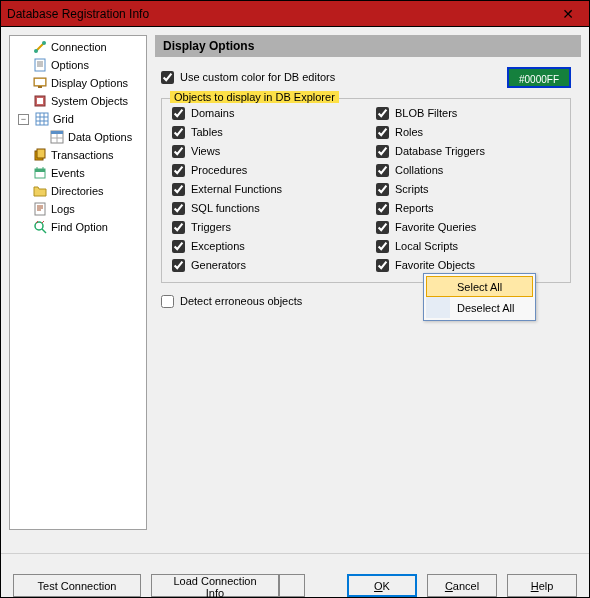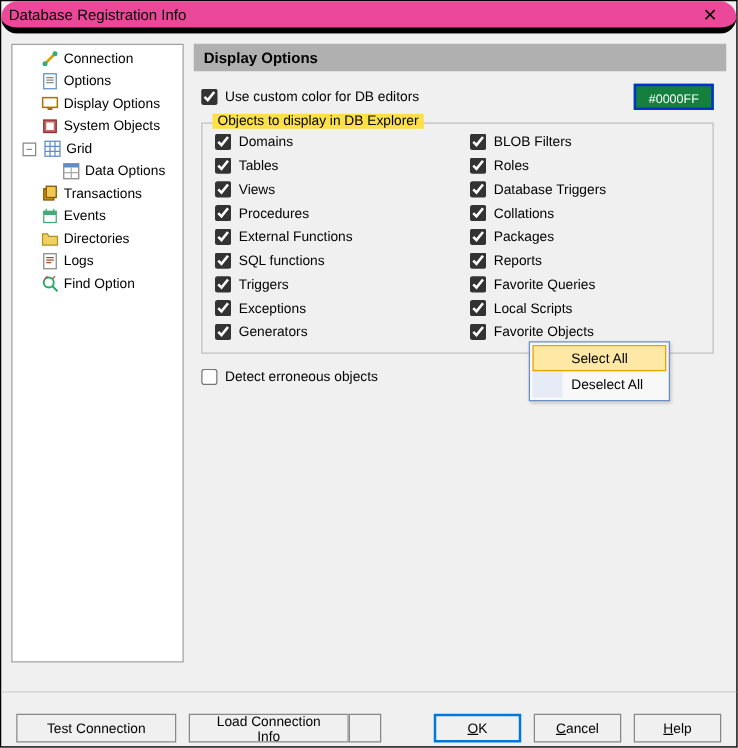--- a/index.html
+++ b/index.html
@@ -1,39 +1,39 @@
 <!DOCTYPE html>
 <html><head>
 <meta charset="utf-8">
 <style>
 * { box-sizing: border-box; margin: 0; padding: 0; }
 body { font-family: Tahoma, Arial, sans-serif; font-size: 11px; background: #000; }
 .window { width: 590px; height: 598px; background: #f0f0f0; border: 1px solid #000; position: relative; }
-.titlebar { height: 26px; background: #ec4899; border-bottom: 5px solid #000000; display: flex; align-items: center; padding: 0 6px; border-radius: 13px; }
+.titlebar { height: 26px; background: #b91c1c; border-bottom: 1px solid #000000; display: flex; align-items: center; padding: 0 6px; }
 .titlebar-text { flex: 1; font-size: 12px; }
 .close-btn { width: 30px; height: 20px; display: flex; align-items: center; justify-content: center; font-size: 14px; cursor: pointer; }
 .content { display: flex; height: 511px; padding: 8px; gap: 8px; }
 .sidebar { width: 138px; background: #fff; border: 1px solid #a0a0a0; overflow: auto; padding: 2px; }
 .tree-item { display: flex; align-items: center; gap: 4px; padding: 2px 2px 2px 6px; cursor: pointer; height: 18px; white-space: nowrap; }
 .tree-item.child { padding-left: 38px; }
 .tree-item .icon { width: 14px; height: 14px; display: flex; align-items: center; justify-content: center; flex-shrink: 0; }
 .tree-toggle { width: 11px; height: 11px; border: 1px solid #888; display: flex; align-items: center; justify-content: center; font-size: 9px; line-height: 1; flex-shrink: 0; background: #fff; color: #555; margin-right: 2px; }
 .tree-spacer { width: 11px; flex-shrink: 0; }
 .main { flex: 1; display: flex; flex-direction: column; }
 .section-header { background: #b0b0b0; color: #000; font-weight: bold; padding: 4px 8px; font-size: 12px; }
 .main-body { padding: 10px 10px 10px 6px; position: relative; }
 .row-top { display: flex; align-items: center; margin-bottom: 10px; gap: 10px; }
-.checkbox { display: flex; align-items: center; gap: 6px; cursor: pointer; }
+.checkbox { display: flex; gap: 6px; cursor: pointer; }
 .checkbox input { width: 13px; height: 13px; accent-color: #333; }
 .color-swatch { width: 64px; height: 21px; background: #15803d; color: #fff; text-align: center; font-size: 10px; line-height: 21px; border: 2px solid #0033cc; margin-left: auto; cursor: pointer; }
 .fieldset { border: 1px solid #c0c0c0; padding: 8px 10px 10px 10px; margin-bottom: 12px; position: relative; }
 .fieldset-legend { position: absolute; top: -8px; left: 8px; background: #fde047; padding: 0 4px; font-size: 11px; }
 .check-grid { display: flex; gap: 20px; }
 .check-col { display: flex; flex-direction: column; gap: 6px; flex: 1; }
-.buttonbar { position: absolute; bottom: 0; left: 0; right: 0; height: 44px; border-top: 1px solid #d0d0d0; display: flex; align-items: flex-start; padding: 17px 12px; gap: 10px; }
+.buttonbar { position: absolute; bottom: 0; left: 0; right: 0; height: 44px; border-top: 1px solid #d0d0d0; display: flex; align-items: flex-end; padding: 0 12px; gap: 10px; }
 .btn { height: 23px; background: #f0f0f0; border: 1px solid #888; padding: 0 12px; cursor: pointer; font-family: inherit; font-size: 11px; }
 .btn.default { border: 2px solid #0078d7; }
 .btn-split { display: flex; }
 .btn-split .drop { width: 18px; border-left: 1px solid #888; display: flex; align-items: center; justify-content: center; }
 .spacer { flex: 1; }
 .context-menu { position: absolute; left: 268px; top: 216px; width: 113px; background: #f8f8f8; border: 1px solid #6b8ebf; box-shadow: 1px 1px 3px rgba(0,0,0,0.2); padding: 2px; z-index: 10; }
 .context-menu .strip { position: absolute; left: 2px; top: 2px; bottom: 2px; width: 24px; background: #e5ecf5; }
 .context-item { height: 21px; display: flex; align-items: center; padding-left: 30px; position: relative; cursor: pointer; border: 1px solid transparent; }
 .context-item.highlighted { background: #ffe8a6; border: 1px solid #e5a500; }
 u { text-decoration: underline; }
@@ -245,21 +245,21 @@
                 <label class="checkbox">
                   <input type="checkbox" checked="" style="">
                   <span>Database Triggers</span>
                 </label>
                 <label class="checkbox">
                   <input type="checkbox" checked="" style="">
                   <span>Collations</span>
                 </label>
                 <label class="checkbox">
                   <input type="checkbox" checked="" style="">
-                  <span>Packages</span>
+                  <span>Scripts</span>
                 </label>
                 <label class="checkbox">
                   <input type="checkbox" checked="" style="">
                   <span>Reports</span>
                 </label>
                 <label class="checkbox">
                   <input type="checkbox" checked="" style="">
                   <span>Favorite Queries</span>
                 </label>
                 <label class="checkbox">

